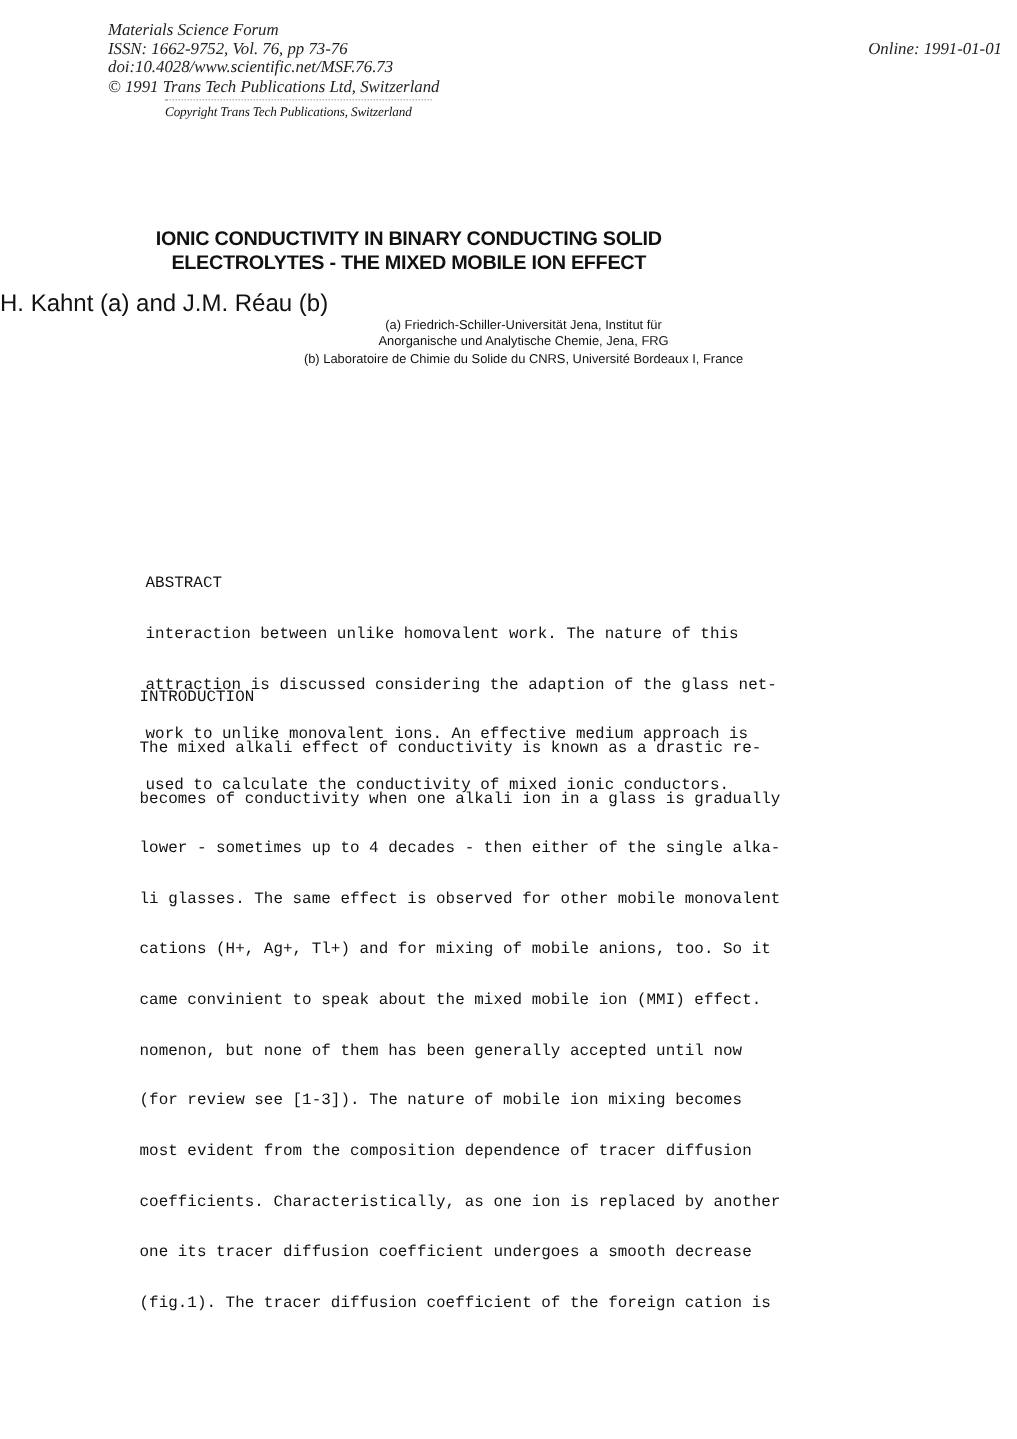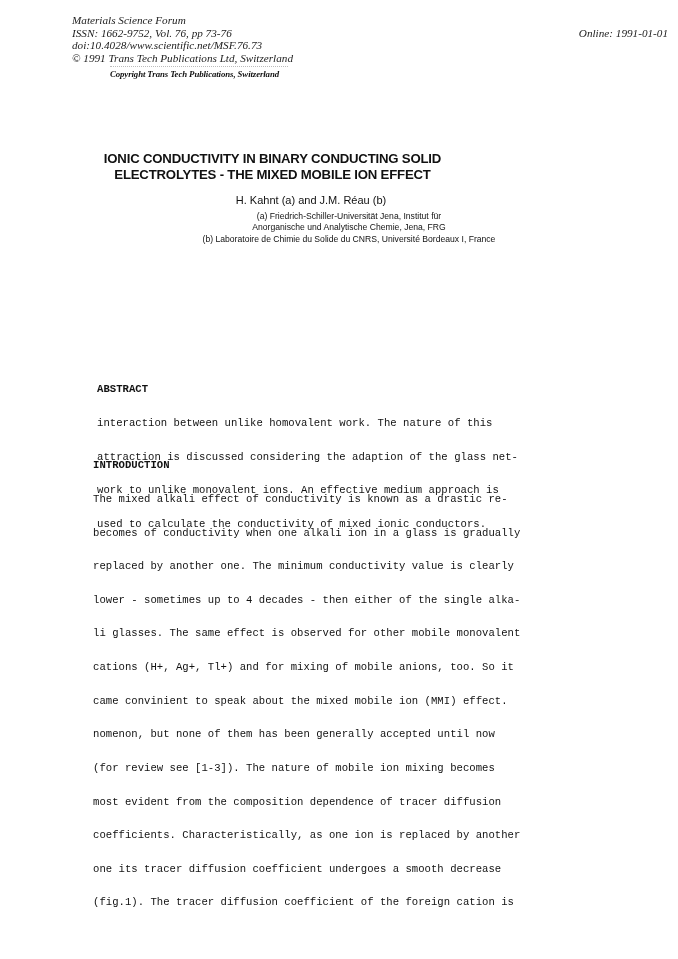--- a/index.html
+++ b/index.html
@@ -2,28 +2,28 @@
 <html><head>
 <meta charset="utf-8">
 <style>
   html, body { margin: 0; padding: 0; background: #ffffff; }
   body { width: 678px; height: 959px; position: relative; overflow: hidden; color: #111; }
   .hdr { position: absolute; font-family: "Liberation Serif", serif; font-style: italic; font-size: 11.2px; line-height: 12.6px; color: #222; }
   #hdr-left { left: 72px; top: 14px; }
   #hdr-right { right: 10px; top: 14px; text-align: center; margin-top: 13px; }
   .hdr div { white-space: nowrap; }
   #cut-line { position: absolute; left: 110px; top: 66px; width: 178px; height: 2px; border-top: 1px dotted #bbb; }
-  #copyright { position: absolute; left: 110px; top: 69px; font-family: "Liberation Serif", serif; font-style: italic; font-weight: bold; font-size: 8.8px; letter-spacing: -0.1px; color: #111; white-space: nowrap; }
+  #copyright { position: absolute; left: 110px; top: 69px; font-family: "Liberation Serif", serif; font-style: italic; font-weight: normal; font-size: 8.8px; letter-spacing: -0.1px; color: #111; white-space: nowrap; }
   #title { position: absolute; left: 0; width: 545px; top: 151px; text-align: center; font-family: "Liberation Sans", sans-serif; font-weight: bold; font-size: 13.2px; line-height: 16px; color: #111; letter-spacing: -0.2px; }
-  #authors { position: absolute; left: 0; width: 622px; top: 194px; text-align: center; font-family: "Liberation Sans", sans-serif; font-size: 11px; color: #111; }
+  #authors { position: absolute; left: 0; width: 622px; top: 194px; font-family: "Liberation Sans", sans-serif; font-size: 16px; color: #111; }
   #affil { position: absolute; left: 0; width: 642px; top: 211px; text-align: center; font-family: "Liberation Sans", sans-serif; font-size: 8.6px; line-height: 11.3px; color: #111; padding-left: 28px; }
   .mono { font-family: "Liberation Mono", monospace; font-size: 10.6px; line-height: 11.2px; white-space: pre; color: #111; letter-spacing: 0.02px; }
   #abstract { position: absolute; left: 97px; top: 362px; }
   #intro { position: absolute; left: 93px; top: 438px; }
-  .sec-head { font-weight: bold; }
+  .sec-head { font-weight: normal; }
 </style>
 </head>
 <body>
 
 <div id="hdr-left" class="hdr">
   <div>Materials Science Forum</div>
   <div>ISSN: 1662-9752, Vol. 76, pp 73-76</div>
   <div>doi:10.4028/www.scientific.net/MSF.76.73</div>
   <div>© 1991 Trans Tech Publications Ltd, Switzerland</div>
 </div>
@@ -52,21 +52,20 @@
   <div>interaction between unlike homovalent work. The nature of this</div>
   <div>attraction is discussed considering the adaption of the glass net-</div>
   <div>work to unlike monovalent ions. An effective medium approach is</div>
   <div>used to calculate the conductivity of mixed ionic conductors.</div>
 </div>
 
 <div id="intro" class="mono">
   <div class="sec-head">INTRODUCTION</div>
   <div>The mixed alkali effect of conductivity is known as a drastic re-</div>
   <div>becomes of conductivity when one alkali ion in a glass is gradually</div>
-  <div>replaced by another one. The minimum conductivity value is clearly</div>
   <div>lower - sometimes up to 4 decades - then either of the single alka-</div>
   <div>li glasses. The same effect is observed for other mobile monovalent</div>
   <div>cations (H+, Ag+, Tl+) and for mixing of mobile anions, too. So it</div>
   <div>came convinient to speak about the mixed mobile ion (MMI) effect.</div>
   <div>nomenon, but none of them has been generally accepted until now</div>
   <div>(for review see [1-3]). The nature of mobile ion mixing becomes</div>
   <div>most evident from the composition dependence of tracer diffusion</div>
   <div>coefficients. Characteristically, as one ion is replaced by another</div>
   <div>one its tracer diffusion coefficient undergoes a smooth decrease</div>
   <div>(fig.1). The tracer diffusion coefficient of the foreign cation is</div>

